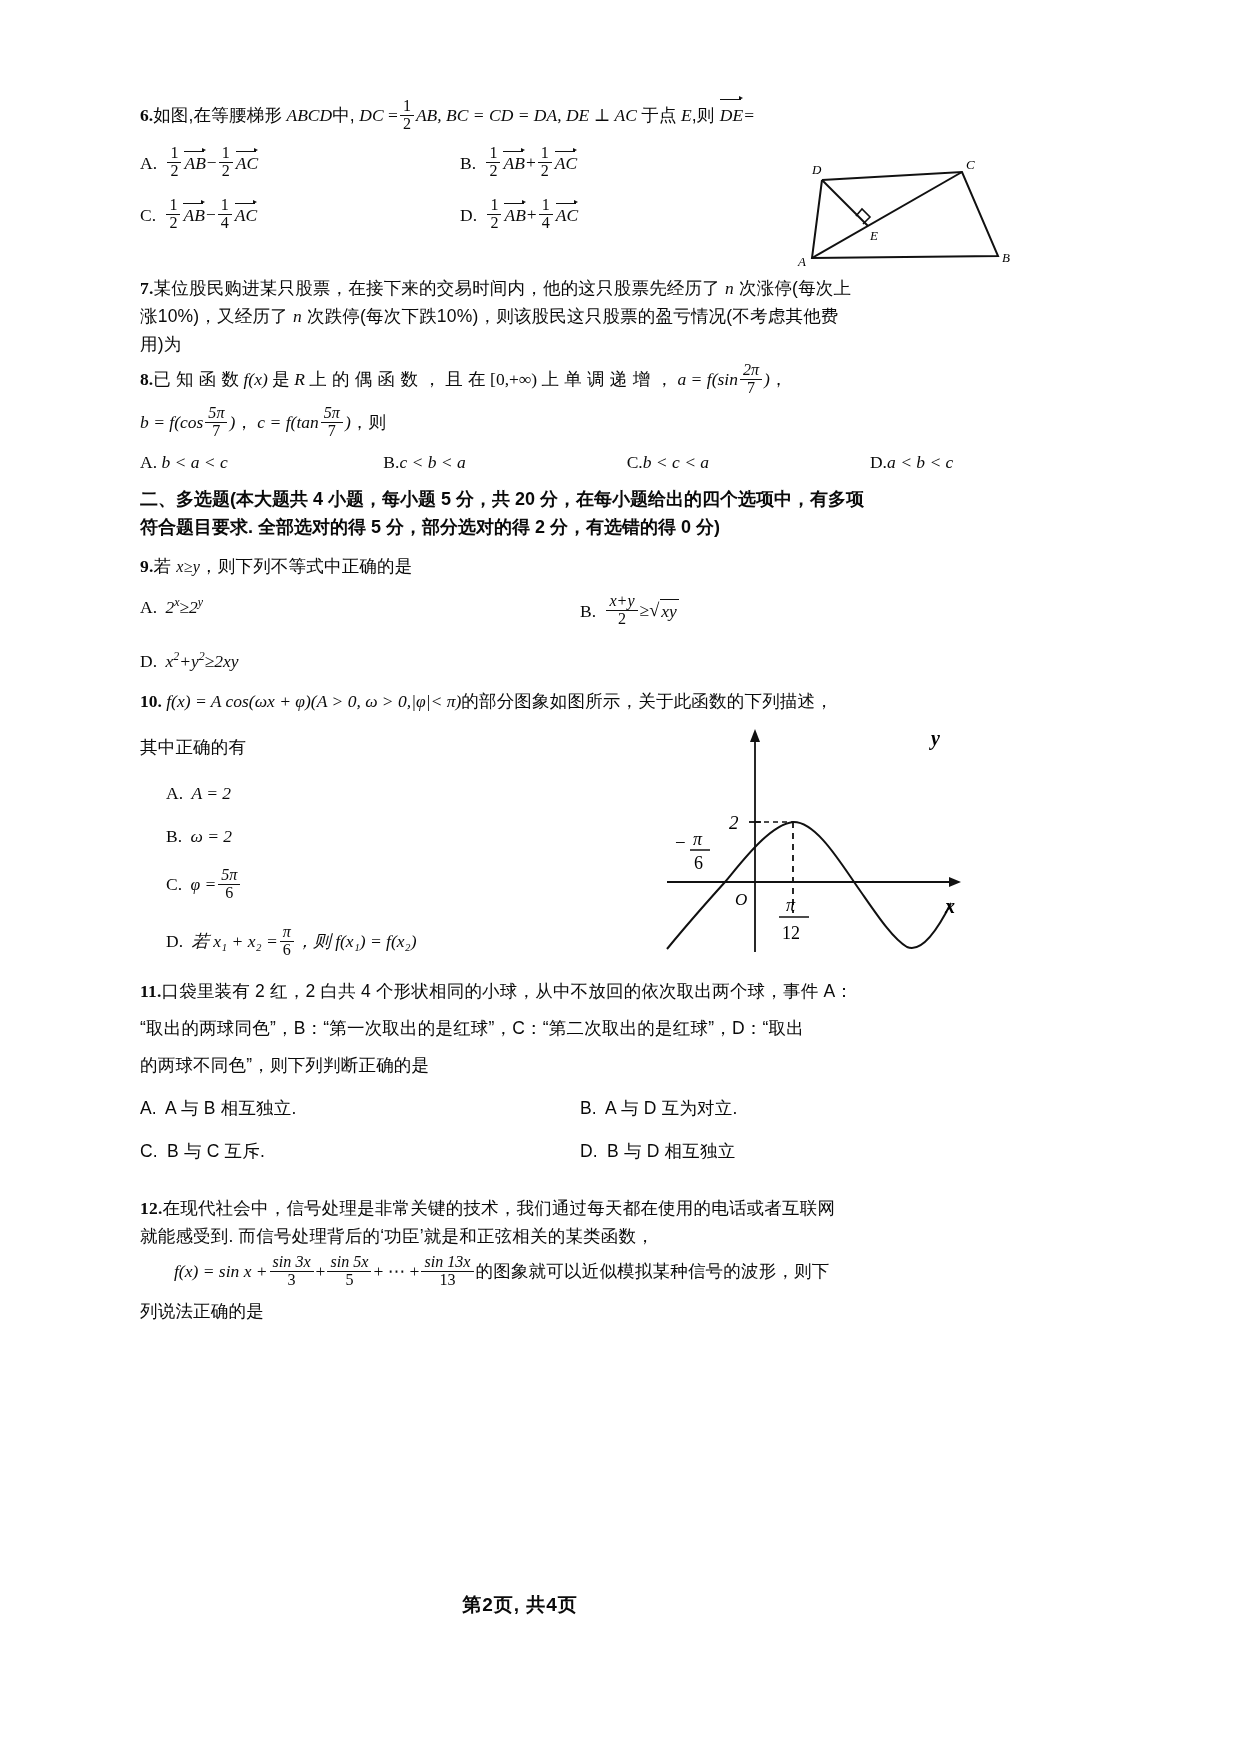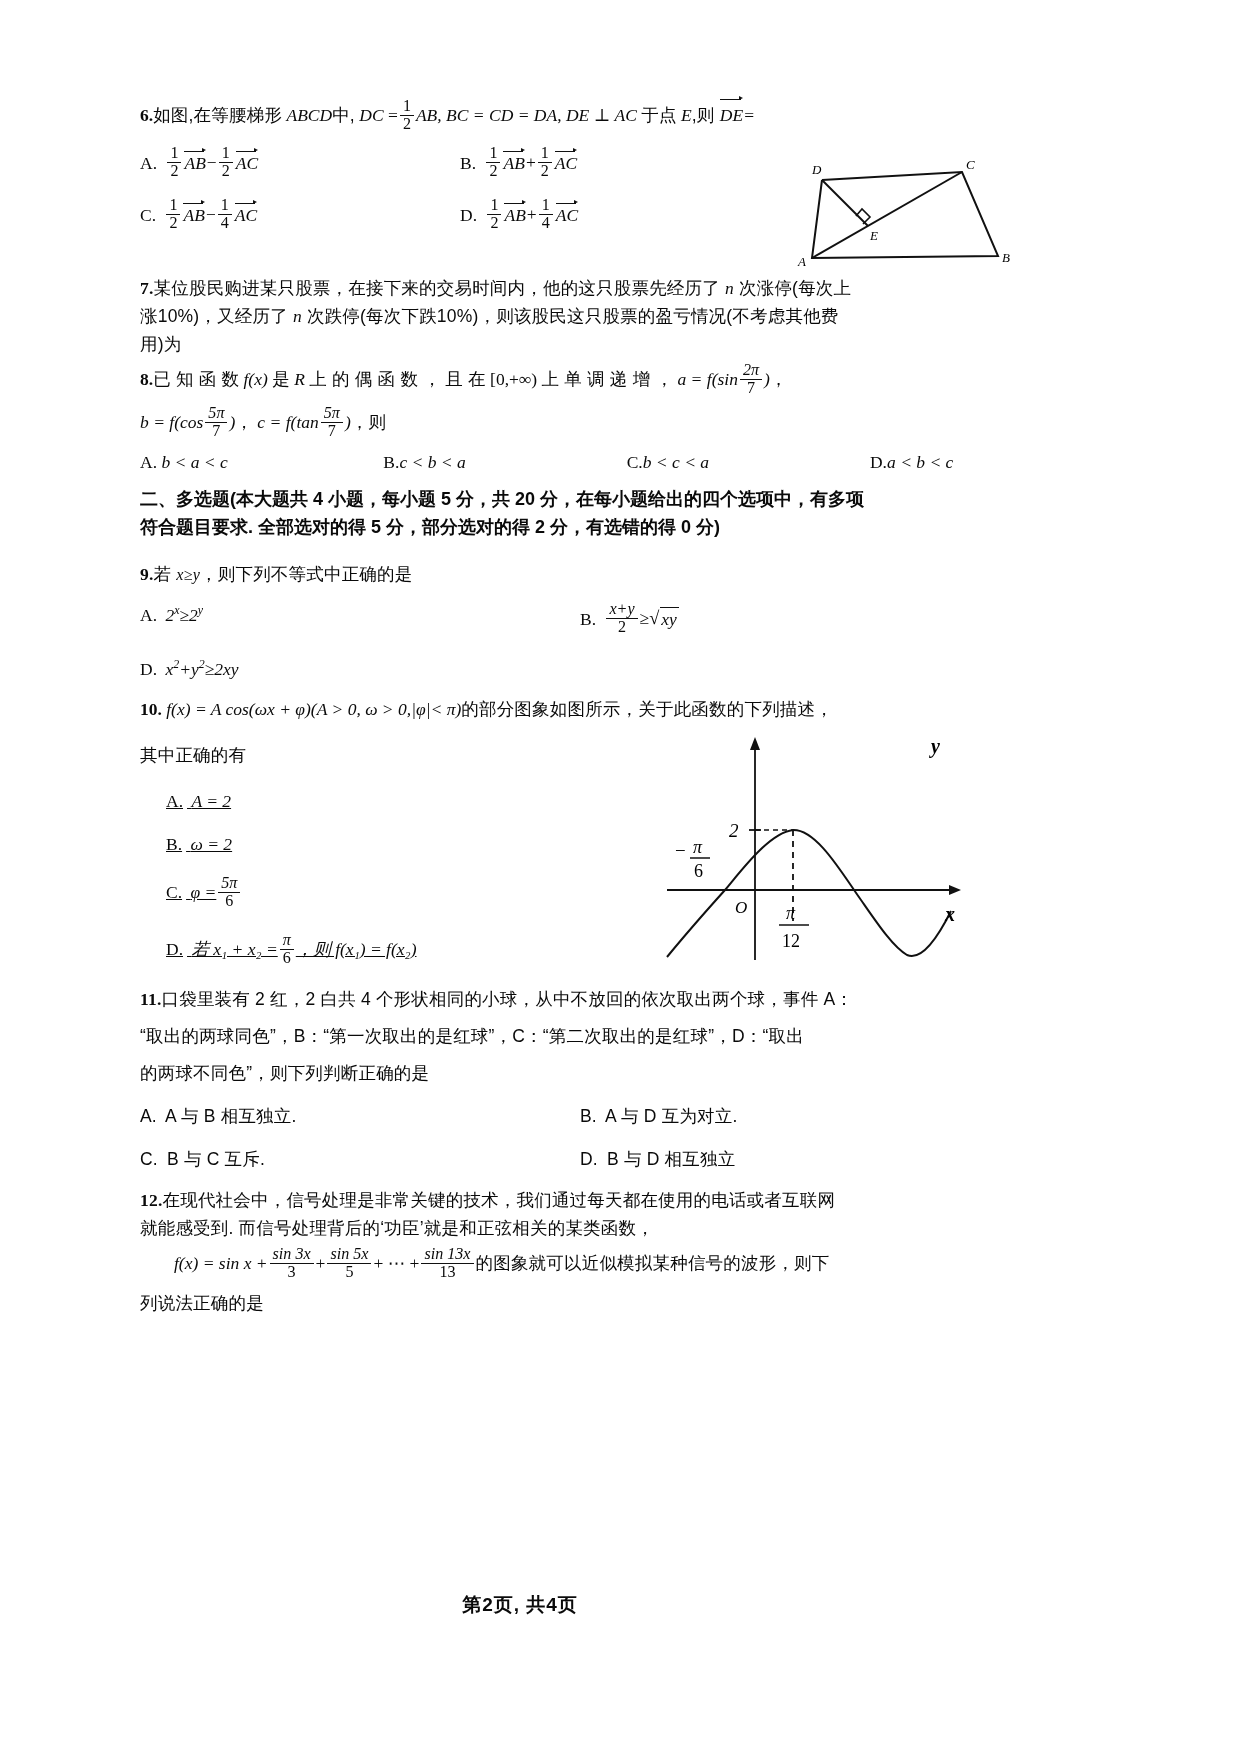--- a/index.html
+++ b/index.html
@@ -132,21 +132,21 @@
     font-size: 19px;
     font-weight: bold;
     font-family: "Liberation Sans", sans-serif;
     letter-spacing: 1px;
   }
 
   .row-flex { display: flex; align-items: flex-start; }
   .q10-left { width: 480px; }
   .q10-right { width: 380px; }
 
-  .q10opt { font-size: 17.5px; padding: 11px 0 11px 26px; text-decoration: underline; }
+  .q10opt { font-size: 17.5px; padding: 11px 0 11px 26px; }
 </style>
 </head>
 <body>
 
 <div class="page">
   <div class="content">
 
     <div class="qblock" style="min-height:170px;">
       <div class="stem" style="padding-right:0px;">
         <span class="q-num">6.</span><span class="cn">如图,在等腰梯形</span>
@@ -270,21 +270,21 @@
         <div class="opt"><span>C.</span><span class="mi">b &lt; c &lt; a</span></div>
         <div class="opt" style="flex:0 0 150px;"><span>D.</span><span class="mi">a &lt; b &lt; c</span></div>
       </div>
     </div>
 
     <div class="qblock" style="margin-top:10px;">
       <div class="sec-head">二、多选题(本大题共 4 小题，每小题 5 分，共 20 分，在每小题给出的四个选项中，有多项</div>
       <div class="sec-head">符合题目要求. 全部选对的得 5 分，部分选对的得 2 分，有选错的得 0 分)</div>
     </div>
 
-    <div class="qblock" style="margin-top:18px;">
+    <div class="qblock" style="margin-top:10px;">
       <div class="stem cn">
         <span class="q-num">9.</span><span>若</span> <span class="mi" style="font-size:.92em">x≥y</span><span>，则下列不等式中正确的是</span>
       </div>
       <div class="opts2" style="margin-top:12px;">
         <div class="opt" style="padding-bottom:16px;">
           <span class="opt-label">A.</span>
           <span class="mi">2<sup>x</sup>≥2<sup>y</sup></span>
         </div>
         <div class="opt" style="padding-bottom:16px;">
           <span class="opt-label">B.</span>
@@ -384,21 +384,21 @@
       <div class="stem cn" style="margin-top:9px;">“取出的两球同色”，B：“第一次取出的是红球”，C：“第二次取出的是红球”，D：“取出</div>
       <div class="stem cn" style="margin-top:9px;">的两球不同色”，则下列判断正确的是</div>
       <div class="opts2 cn" style="margin-top:14px;">
         <div class="opt" style="padding-bottom:16px;"><span class="opt-label">A.</span> <span>A 与 B 相互独立.</span></div>
         <div class="opt" style="padding-bottom:16px;"><span class="opt-label">B.</span> <span>A 与 D 互为对立.</span></div>
         <div class="opt"><span class="opt-label">C.</span> <span>B 与 C 互斥.</span></div>
         <div class="opt"><span class="opt-label">D.</span> <span>B 与 D 相互独立</span></div>
       </div>
     </div>
 
-    <div class="qblock" style="margin-top:12px;">
+    <div class="qblock" style="margin-top:28px;">
       <div class="stem cn">
         <span class="q-num">12.</span><span>在现代社会中，信号处理是非常关键的技术，我们通过每天都在使用的电话或者互联网</span>
       </div>
       <div class="stem cn">就能感受到. 而信号处理背后的‘功臣’就是和正弦相关的某类函数，</div>
       <div class="stem" style="margin-top:6px; padding-left:34px;">
         <span class="mi">f(x) = sin x +</span><span class="frac">
             <span class="num mi">sin 3x</span>
             <span class="den mn">3</span>
           </span><span>+</span><span class="frac">
             <span class="num mi">sin 5x</span>

